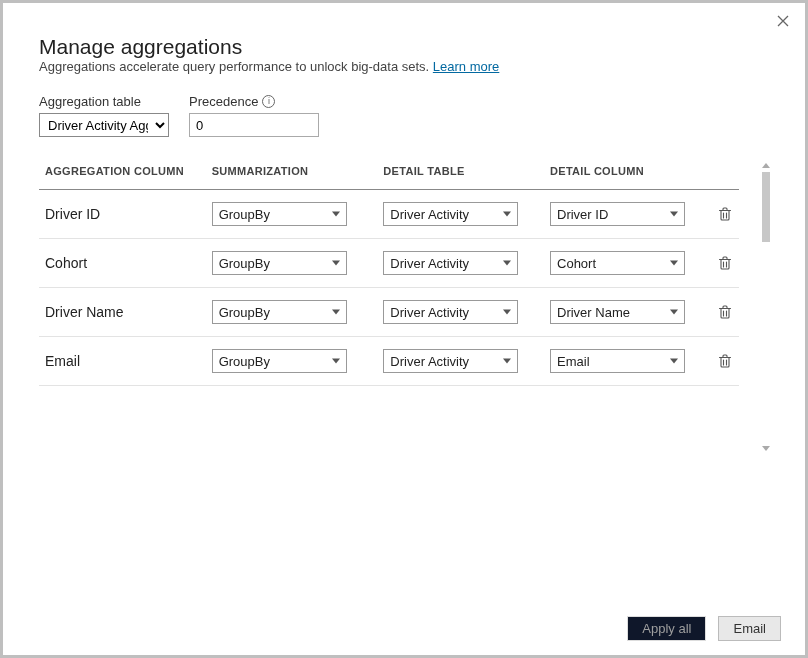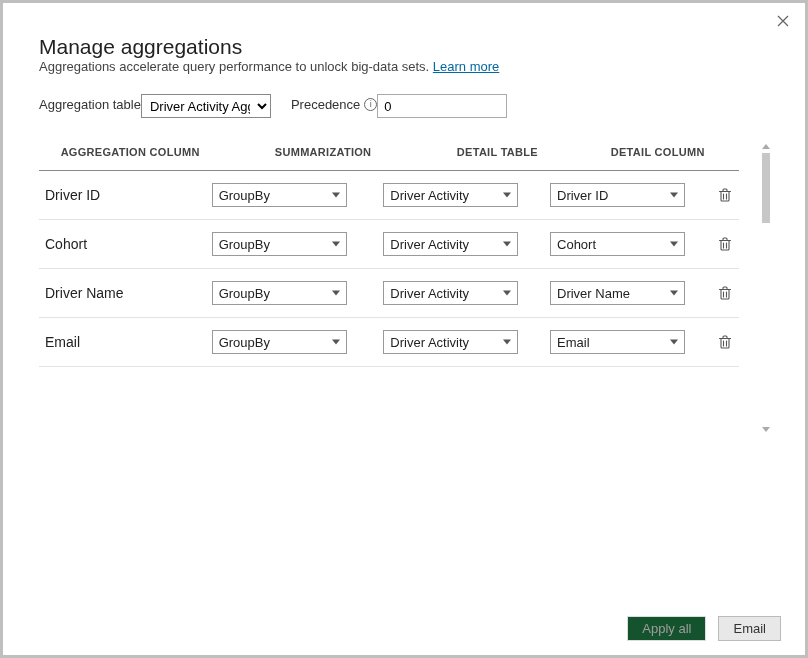--- a/index.html
+++ b/index.html
@@ -4,52 +4,52 @@
 <style>
 * { box-sizing: border-box; margin: 0; padding: 0; }
 html, body { width: 808px; height: 658px; font-family: "Segoe UI", Arial, sans-serif; background: #fff; }
 .frame { width: 808px; height: 658px; border: 3px solid #bfbfbf; position: relative; background: #fff; }
 .close-btn { position: absolute; top: 8px; right: 12px; width: 20px; height: 20px; cursor: pointer; display: flex; align-items: center; justify-content: center; color: #666; font-size: 16px; }
 .content { padding: 32px 36px 0 36px; }
 h1.title { font-size: 21px; font-weight: 400; color: #222; }
 .subtitle { font-size: 13px; color: #444; margin-bottom: 20px; }
 .subtitle a { color: #0369a1; text-decoration: underline; cursor: pointer; }
 .controls-row { display: flex; gap: 20px; margin-bottom: 18px; }
-.ctrl-group { display: flex; flex-direction: row; }
+.ctrl-group { display: flex; flex-direction: column; }
 .ctrl-label { font-size: 13px; color: #333; margin-bottom: 4px; display: flex; align-items: center; gap: 4px; }
 .select-native { font-family: inherit; font-size: 13px; height: 24px; border: 1px solid #888; padding: 0 4px; background: #fff; width: 130px; }
 .text-input { font-family: inherit; font-size: 13px; height: 24px; border: 1px solid #aaa; padding: 0 6px; width: 130px; }
 .info-icon { display: inline-flex; width: 13px; height: 13px; border: 1px solid #666; border-radius: 50%; align-items: center; justify-content: center; font-size: 9px; color: #666; line-height: 1; }
 
 .table-wrap { position: relative; }
 .scroll-ind { position: absolute; right: -2px; top: 8px; width: 10px; height: 288px; display: flex; flex-direction: column; align-items: center; }
 .scroll-arrow { width: 0; height: 0; border-left: 4px solid transparent; border-right: 4px solid transparent; }
 .scroll-arrow.up { border-bottom: 5px solid #aaa; margin-bottom: 2px; }
 .scroll-arrow.down { border-top: 5px solid #aaa; margin-top: auto; }
 .scroll-thumb { width: 8px; height: 70px; background: #c7c7c7; border-radius: 0; margin-top: 2px; }
 
 table.agg { width: 700px; border-collapse: collapse; }
-table.agg thead th { text-align: right; font-size: 11px; letter-spacing: 0.3px; font-weight: 600; color: #444; padding: 10px 6px 12px 6px; border-bottom: 1.5px solid #888; }
+table.agg thead th { text-align: left; font-size: 11px; letter-spacing: 0.3px; font-weight: 600; color: #444; padding: 10px 6px 12px 6px; border-bottom: 1.5px solid #888; }
 table.agg tbody td { padding: 12px 6px; border-bottom: 1px solid #e3e3e3; vertical-align: middle; }
 .col-agg   { width: 165px; }
 .col-sum   { width: 170px; }
 .col-dt    { width: 165px; }
 .col-dc    { width: 165px; }
 .col-del   { width: 28px; }
 
 .cell-text { font-size: 14px; color: #222; }
 .combo { position: relative; width: 135px; height: 24px; border: 1px solid #999; background: #fff; display: flex; align-items: center; padding: 0 20px 0 6px; font-size: 13px; color: #222; cursor: pointer; }
 .combo::after { content: ""; position: absolute; right: 6px; top: 50%; transform: translateY(-50%); width: 0; height: 0; border-left: 4px solid transparent; border-right: 4px solid transparent; border-top: 5px solid #555; }
 
 .trash { width: 16px; height: 16px; cursor: pointer; color: #555; }
 .trash svg { width: 100%; height: 100%; display: block; }
 
 .footer { position: absolute; bottom: 14px; right: 24px; display: flex; gap: 12px; }
 .btn { font-family: inherit; font-size: 13px; padding: 4px 14px; border: 1px solid #c9c9c9; background: #f2f2f2; cursor: pointer; }
-.btn:disabled { color: #9e9e9e; background: #14532d; border-color: #ddd; cursor: default; }
+.btn:disabled { color: #9e9e9e; background: #0f172a; border-color: #ddd; cursor: default; }
 .btn-cancel { background: #e8e8e8; border-color: #bbb; color: #333; }
 </style>
 </head>
 <body>
 
 <div class="frame">
 
   <div class="close-btn">
     <svg viewBox="0 0 12 12" width="12" height="12">
         <path d="M1 1 L11 11 M11 1 L1 11" stroke="#666" stroke-width="1.3" fill="none"></path>

